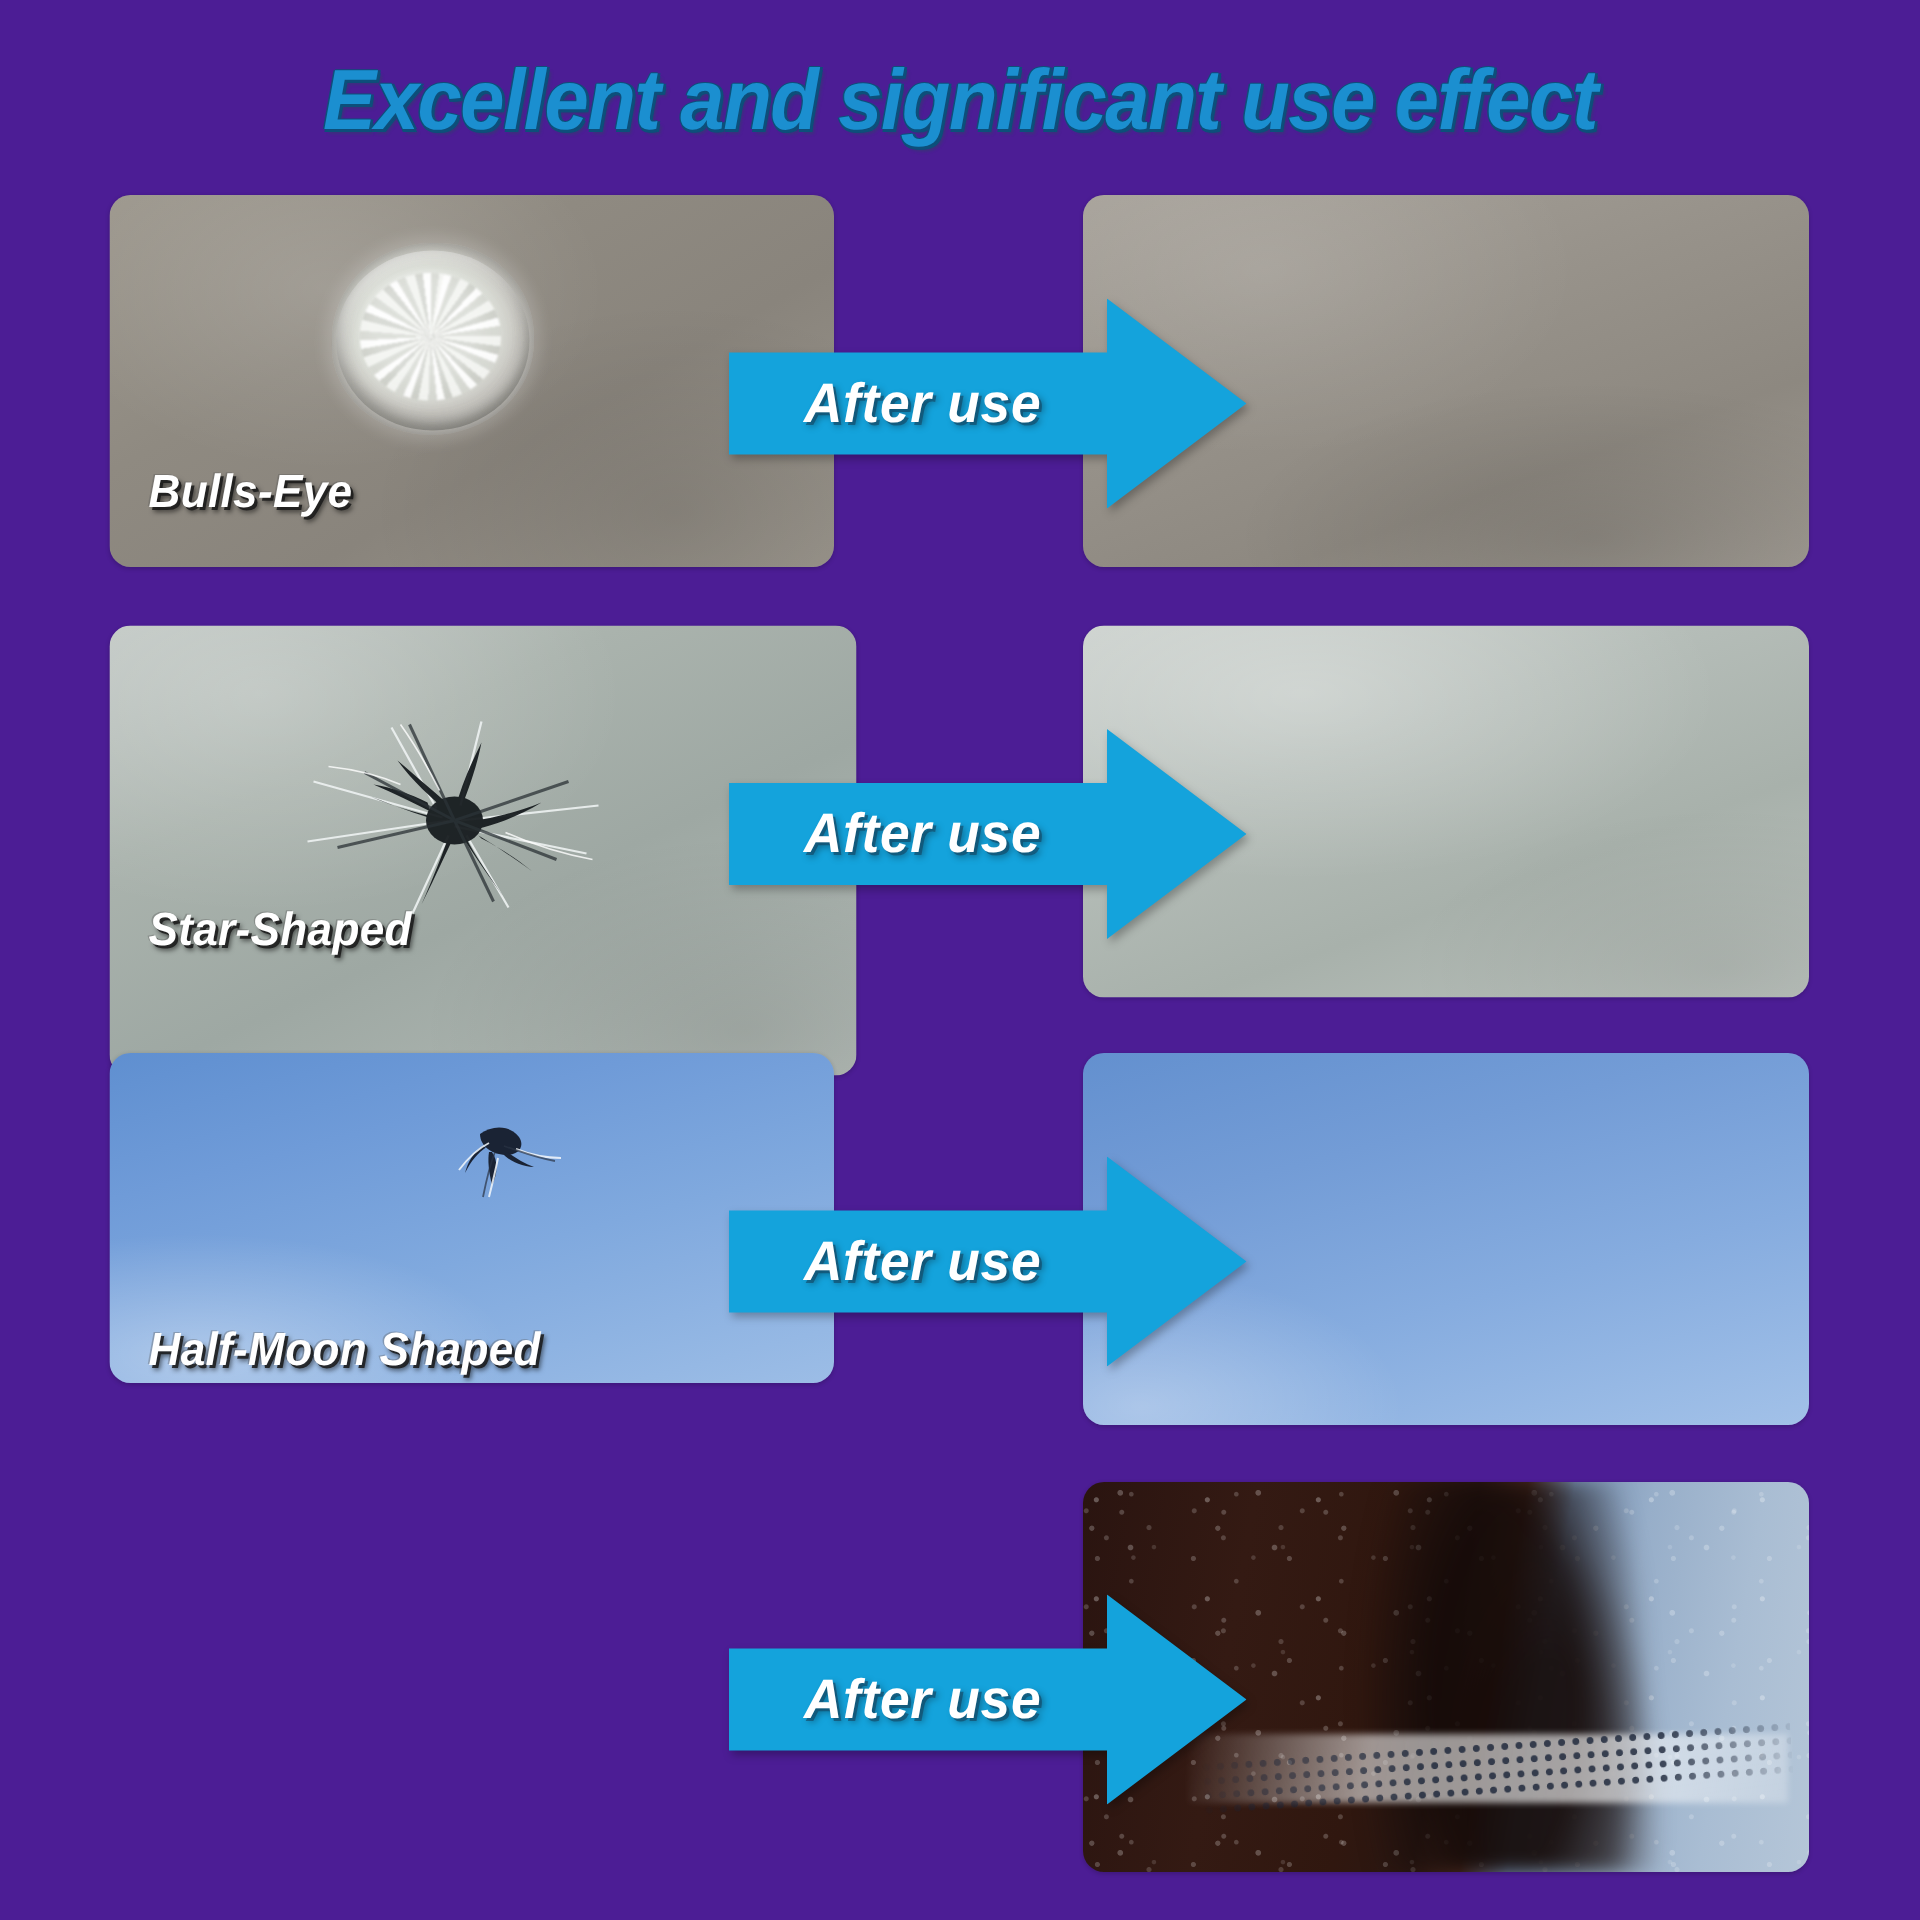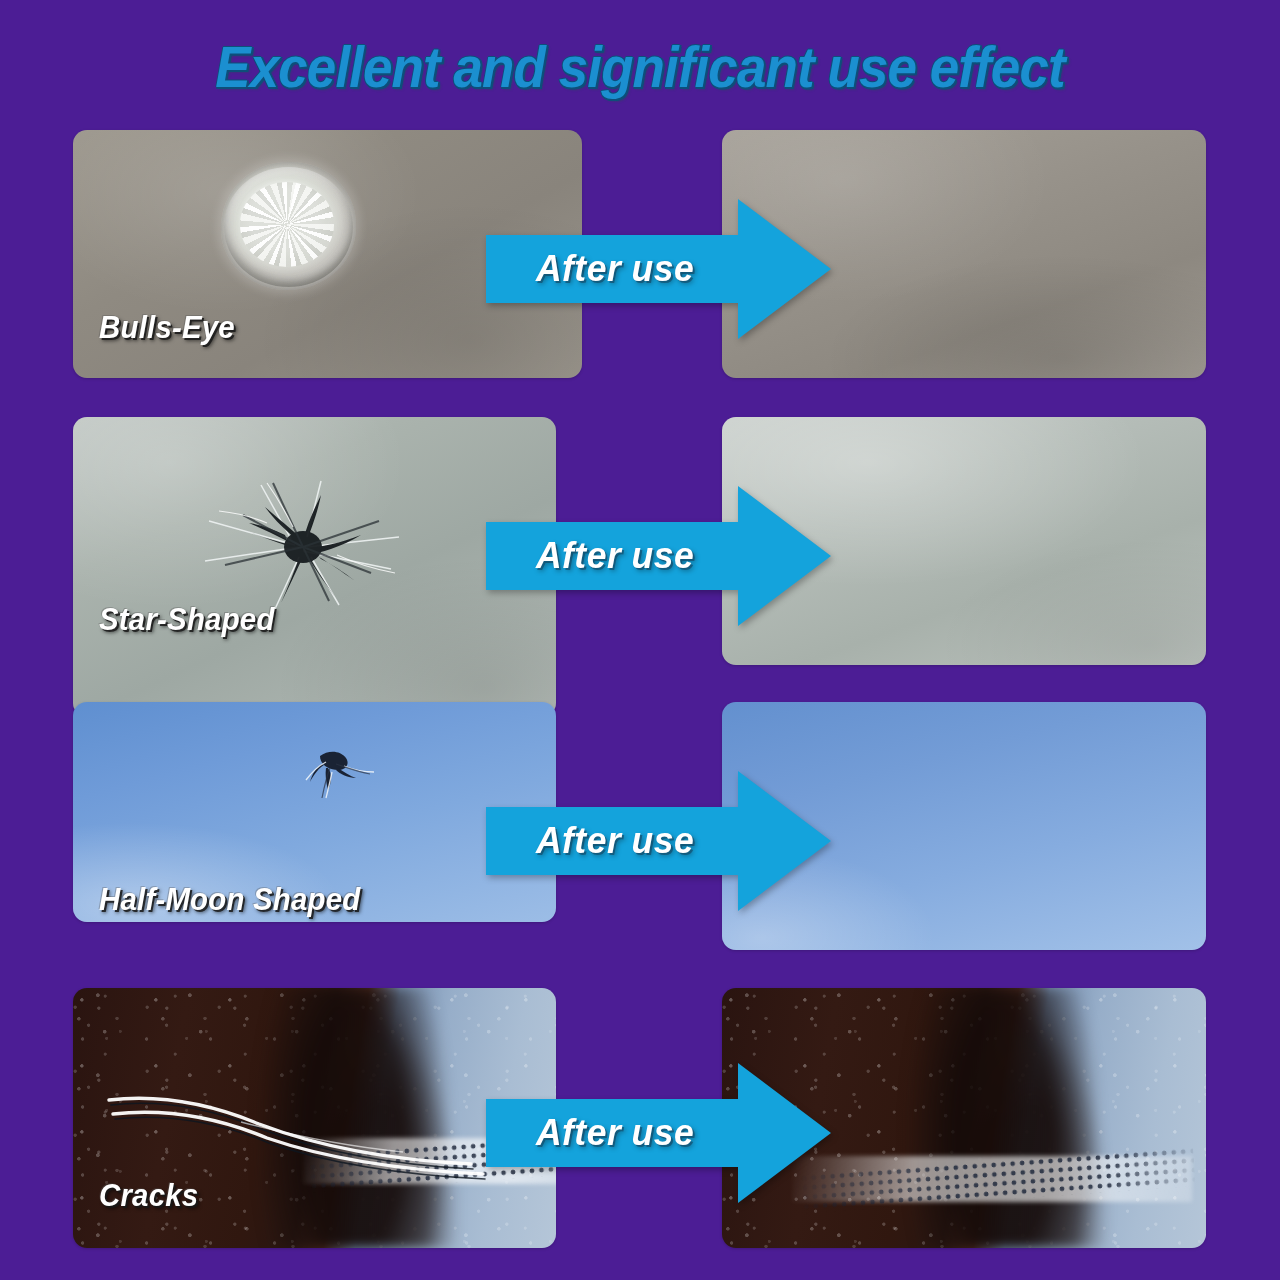--- a/index.html
+++ b/index.html
@@ -200,41 +200,41 @@
 </style>
 </head>
 <body>
 
 <div id="stage">
 
   <div class="title">Excellent and significant use effect</div>
 
   <div class="row" style="top:130px;height:248px;">
 
-    <div class="panel left" style="top:0;height:248px;padding-left:26px;">
+    <div class="panel left" style="top:0;height:248px;">
       <div class="scene bg-grey"></div>
       <div class="bullseye"></div>
       <div class="plabel" style="top:180px;">Bulls-Eye</div>
     </div>
 
     <div class="panel right" style="top:0;height:248px;">
       <div class="scene bg-grey alt"></div>
     </div>
 
     <div class="arrow" style="left:486px;top:69px;">
       <svg viewBox="0 0 345 140" preserveAspectRatio="none">
         <polygon points="0,36 252,36 252,0 345,70 252,140 252,104 0,104" fill="#14A3DC"></polygon>
       </svg>
       <div class="atext">After use</div>
     </div>
   </div>
 
   <div class="row" style="top:417px;height:248px;">
 
-    <div class="panel left" style="top:0;height:300px;">
+    <div class="panel left" style="top:0;height:300px;padding-left:15px;">
       <div class="scene bg-sage"></div>
       <div class="starchip">
         <svg viewBox="0 0 200 135">
           <g stroke="#eef2f2" stroke-width="1.5" fill="none" opacity=".9">
             <path d="M92,68 L6,44"></path>
               <path d="M96,70 L2,84"></path>
             <path d="M104,70 L196,60"></path>
               <path d="M100,74 L188,92"></path>
             <path d="M88,62 L58,8"></path>
               <path d="M104,60 L118,4"></path>
@@ -315,43 +315,20 @@
     <div class="arrow" style="left:486px;top:69px;">
       <svg viewBox="0 0 345 140" preserveAspectRatio="none">
         <polygon points="0,36 252,36 252,0 345,70 252,140 252,104 0,104" fill="#14A3DC"></polygon>
       </svg>
       <div class="atext">After use</div>
     </div>
   </div>
 
   <div class="row" style="top:988px;height:260px;">
 
-    <div class="panel left" style="top:0;height:260px;">
-      <div class="scene bg-tree"></div>
-      <div class="foliage"></div>
-      <div class="foliage-edge"></div>
-      <div class="band-light" style="left:230px;top:150px;width:300px;height:46px;"></div>
-      <div class="halftone" style="left:235px;top:155px;width:290px;height:40px;transform:rotate(-4deg);"></div>
-      <div class="cracklines">
-        <svg viewBox="0 0 430 110">
-          <g stroke="#ffffff" stroke-width="3.4" fill="none" stroke-linecap="round" opacity=".95">
-            <path d="M18,12 C70,6 120,16 168,36 C226,58 300,72 380,76"></path>
-            <path d="M22,26 C76,20 128,30 176,50 C234,70 308,82 392,86"></path>
-          </g>
-          <g stroke="#0d1620" stroke-width="1.6" fill="none" stroke-linecap="round" opacity=".8">
-            <path d="M20,17 C72,11 122,21 170,41 C228,63 302,77 382,81"></path>
-            <path d="M24,31 C78,25 130,35 178,55 C236,75 310,87 394,91"></path>
-          </g>
-          <g stroke="#ffffff" stroke-width="1.4" fill="none" opacity=".6">
-            <path d="M150,34 C196,46 250,58 312,64"></path>
-          </g>
-        </svg>
-      </div>
-      <div class="plabel" style="top:190px;">Cracks</div>
-    </div>
 
     <div class="panel right" style="top:0;height:260px;">
       <div class="scene bg-tree"></div>
       <div class="foliage"></div>
       <div class="foliage-edge"></div>
       <div class="band-light" style="left:70px;top:168px;width:400px;height:46px;"></div>
       <div class="halftone" style="left:78px;top:172px;width:395px;height:40px;transform:rotate(-4deg);"></div>
     </div>
 
     <div class="arrow" style="left:486px;top:75px;">

